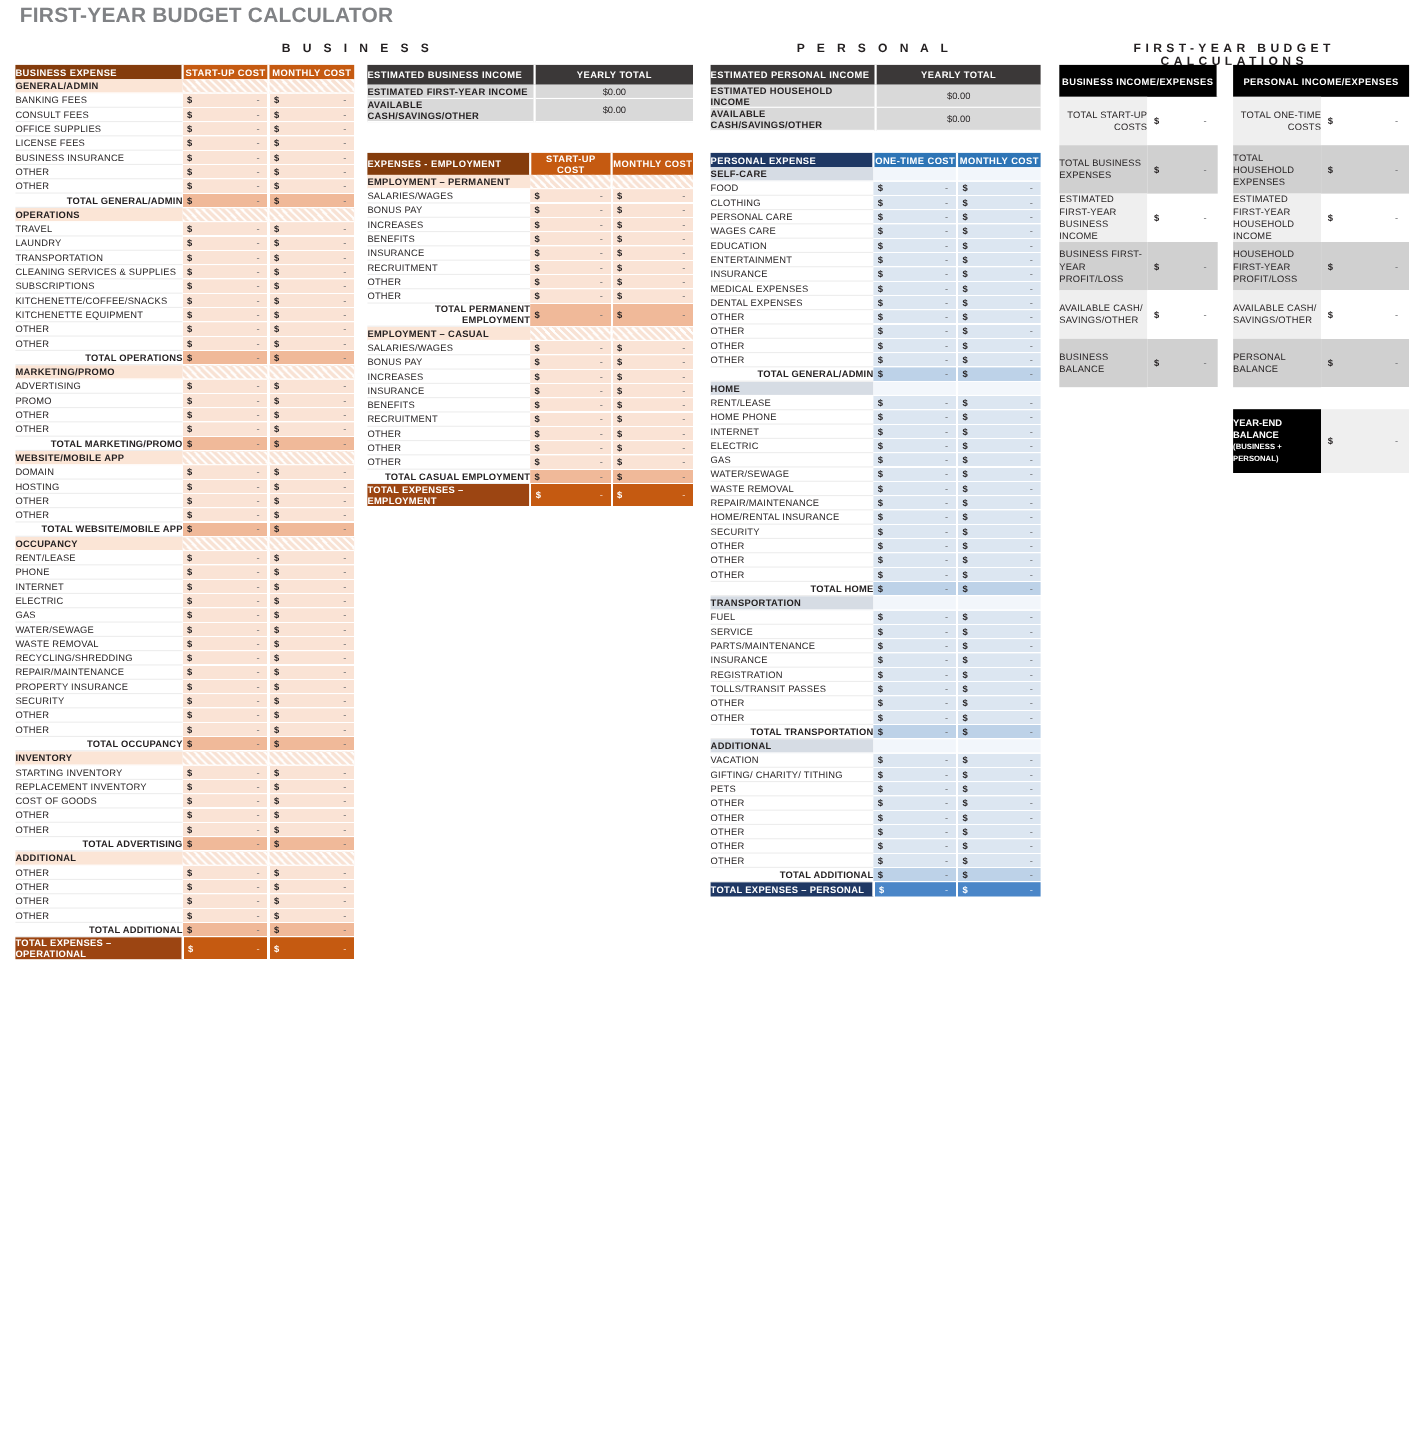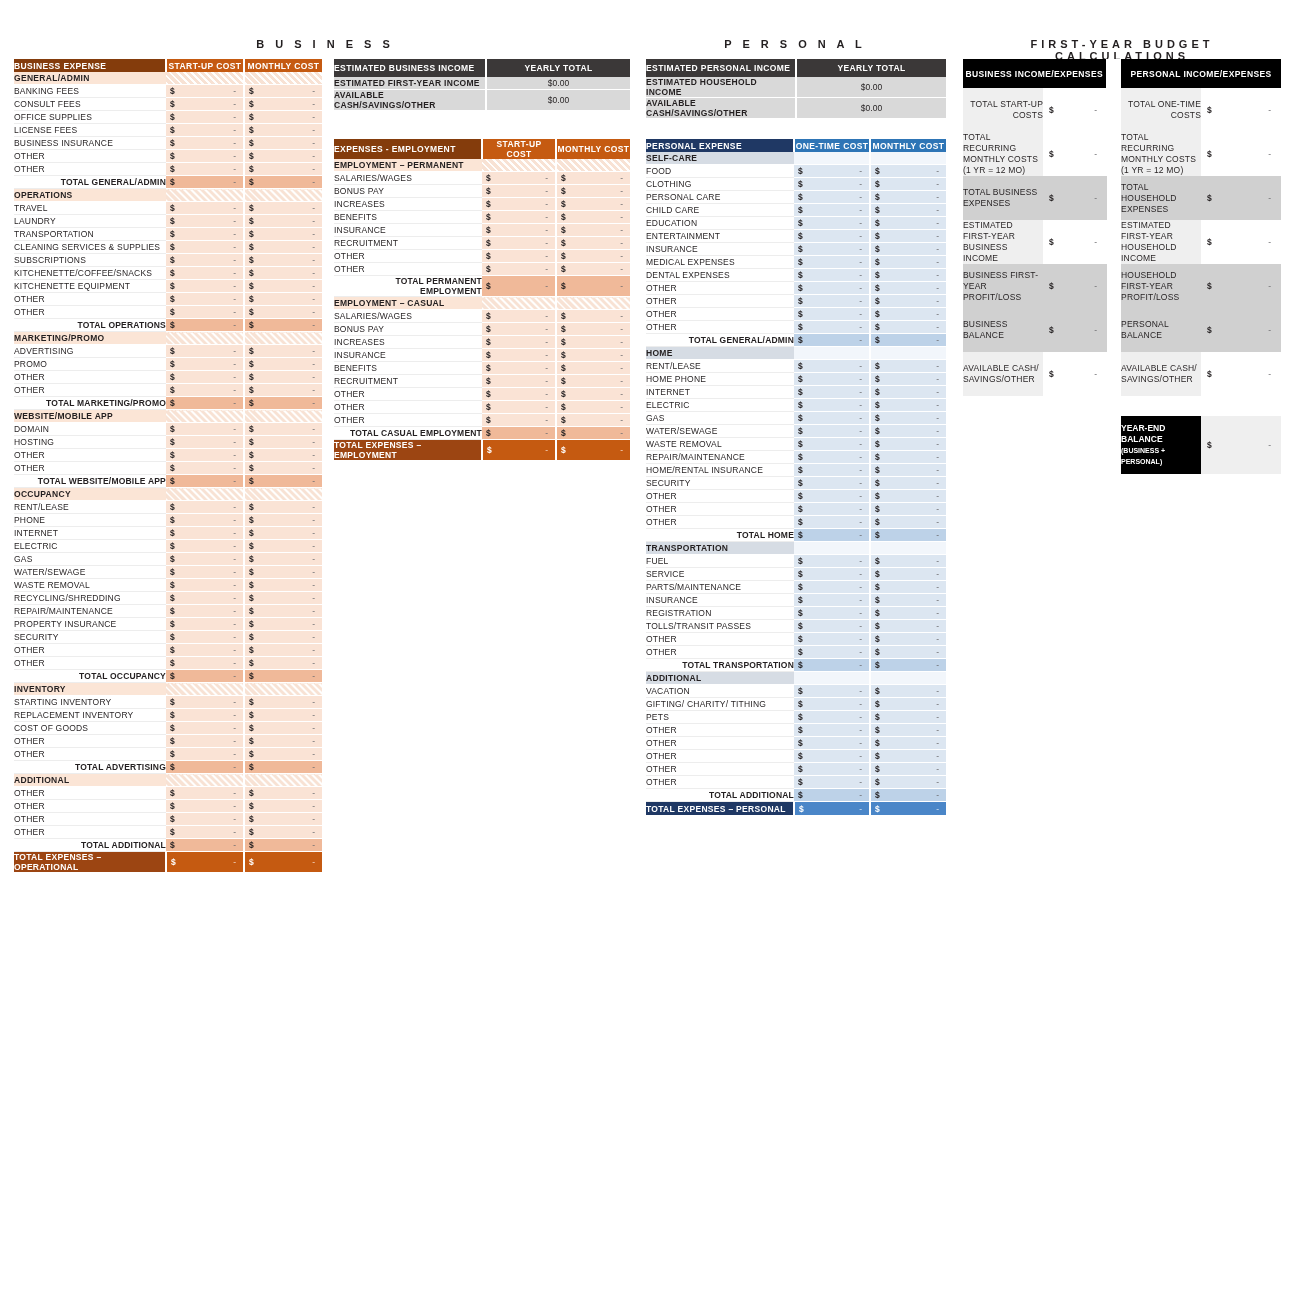--- a/index.html
+++ b/index.html
@@ -159,20 +159,21 @@
     background:#000000;color:#ffffff;font-size:8.5px;font-weight:bold;
     line-height:11px;padding:6px 4px 6px 6px;vertical-align:middle;
   }
   .ye-sub{font-size:7px;display:block;}
 </style>
 </head>
 <body>
 
 <div class="page">
 
+  <div class="main-title">FIRST-YEAR BUDGET CALCULATOR</div>
 
   <div class="col-heading" style="left:160px;top:38px;width:330px;">B U S I N E S S</div>
   <div class="col-heading" style="left:640px;top:38px;width:310px;">P E R S O N A L</div>
   <div class="col-heading" style="left:963px;top:38px;width:318px;">FIRST-YEAR BUDGET CALCULATIONS</div>
 
   <div style="position:absolute;left:14px;top:59px;">
     <table class="t b" id="tbl-business" style="width:308px;">
       <colgroup>
           <col style="width:152px;">
           <col style="width:78px;">
@@ -1155,21 +1156,21 @@
             <td class="it-cost">
               <span class="dol">$</span>
               <span class="dash">-</span>
             </td>
             <td class="it-cost last">
               <span class="dol">$</span>
               <span class="dash">-</span>
             </td>
           </tr>
           <tr>
-            <td class="it-label">CHILD CARE</td>
+            <td class="it-label">WAGES CARE</td>
             <td class="it-cost">
               <span class="dol">$</span>
               <span class="dash">-</span>
             </td>
             <td class="it-cost last">
               <span class="dol">$</span>
               <span class="dash">-</span>
             </td>
           </tr>
           <tr>
@@ -1686,33 +1687,20 @@
               <span class="dash">-</span>
             </td>
             <td class="spacer-col"></td>
             <td class="calc-label bg-light">TOTAL ONE-TIME COSTS</td>
             <td class="calc-val bg-white">
               <span class="dol">$</span>
               <span class="dash">-</span>
             </td>
           </tr>
           <tr style="height: 44px;">
-            <td class="calc-label bg-light">TOTAL RECURRING MONTHLY COSTS (1 YR = 12 MO)</td>
-            <td class="calc-val bg-white">
-              <span class="dol">$</span>
-              <span class="dash">-</span>
-            </td>
-            <td class="spacer-col"></td>
-            <td class="calc-label bg-light">TOTAL RECURRING MONTHLY COSTS (1 YR = 12 MO)</td>
-            <td class="calc-val bg-white">
-              <span class="dol">$</span>
-              <span class="dash">-</span>
-            </td>
-          </tr>
-          <tr style="height: 44px;">
             <td class="calc-label bg-grey">TOTAL BUSINESS EXPENSES</td>
             <td class="calc-val bg-grey">
               <span class="dol">$</span>
               <span class="dash">-</span>
             </td>
             <td class="spacer-col"></td>
             <td class="calc-label bg-grey">TOTAL HOUSEHOLD EXPENSES</td>
             <td class="calc-val bg-grey">
               <span class="dol">$</span>
               <span class="dash">-</span>
@@ -1738,41 +1726,41 @@
               <span class="dash">-</span>
             </td>
             <td class="spacer-col"></td>
             <td class="calc-label bg-grey">HOUSEHOLD FIRST-YEAR PROFIT/LOSS</td>
             <td class="calc-val bg-grey">
               <span class="dol">$</span>
               <span class="dash">-</span>
             </td>
           </tr>
           <tr style="height: 44px;">
+            <td class="calc-label bg-light">AVAILABLE CASH/ SAVINGS/OTHER</td>
+            <td class="calc-val bg-white">
+              <span class="dol">$</span>
+              <span class="dash">-</span>
+            </td>
+            <td class="spacer-col"></td>
+            <td class="calc-label bg-light">AVAILABLE CASH/ SAVINGS/OTHER</td>
+            <td class="calc-val bg-white">
+              <span class="dol">$</span>
+              <span class="dash">-</span>
+            </td>
+          </tr>
+          <tr style="height: 44px;">
             <td class="calc-label bg-grey">BUSINESS BALANCE</td>
             <td class="calc-val bg-grey">
               <span class="dol">$</span>
               <span class="dash">-</span>
             </td>
             <td class="spacer-col"></td>
             <td class="calc-label bg-grey">PERSONAL BALANCE</td>
             <td class="calc-val bg-grey">
-              <span class="dol">$</span>
-              <span class="dash">-</span>
-            </td>
-          </tr>
-          <tr style="height: 44px;">
-            <td class="calc-label bg-light">AVAILABLE CASH/ SAVINGS/OTHER</td>
-            <td class="calc-val bg-white">
-              <span class="dol">$</span>
-              <span class="dash">-</span>
-            </td>
-            <td class="spacer-col"></td>
-            <td class="calc-label bg-light">AVAILABLE CASH/ SAVINGS/OTHER</td>
-            <td class="calc-val bg-white">
               <span class="dol">$</span>
               <span class="dash">-</span>
             </td>
           </tr>
         </tbody>
     </table>
     <table class="t" style="width:318px;margin-top:20px;">
       <colgroup>
         <col style="width:80px;">
           <col style="width:64px;">

